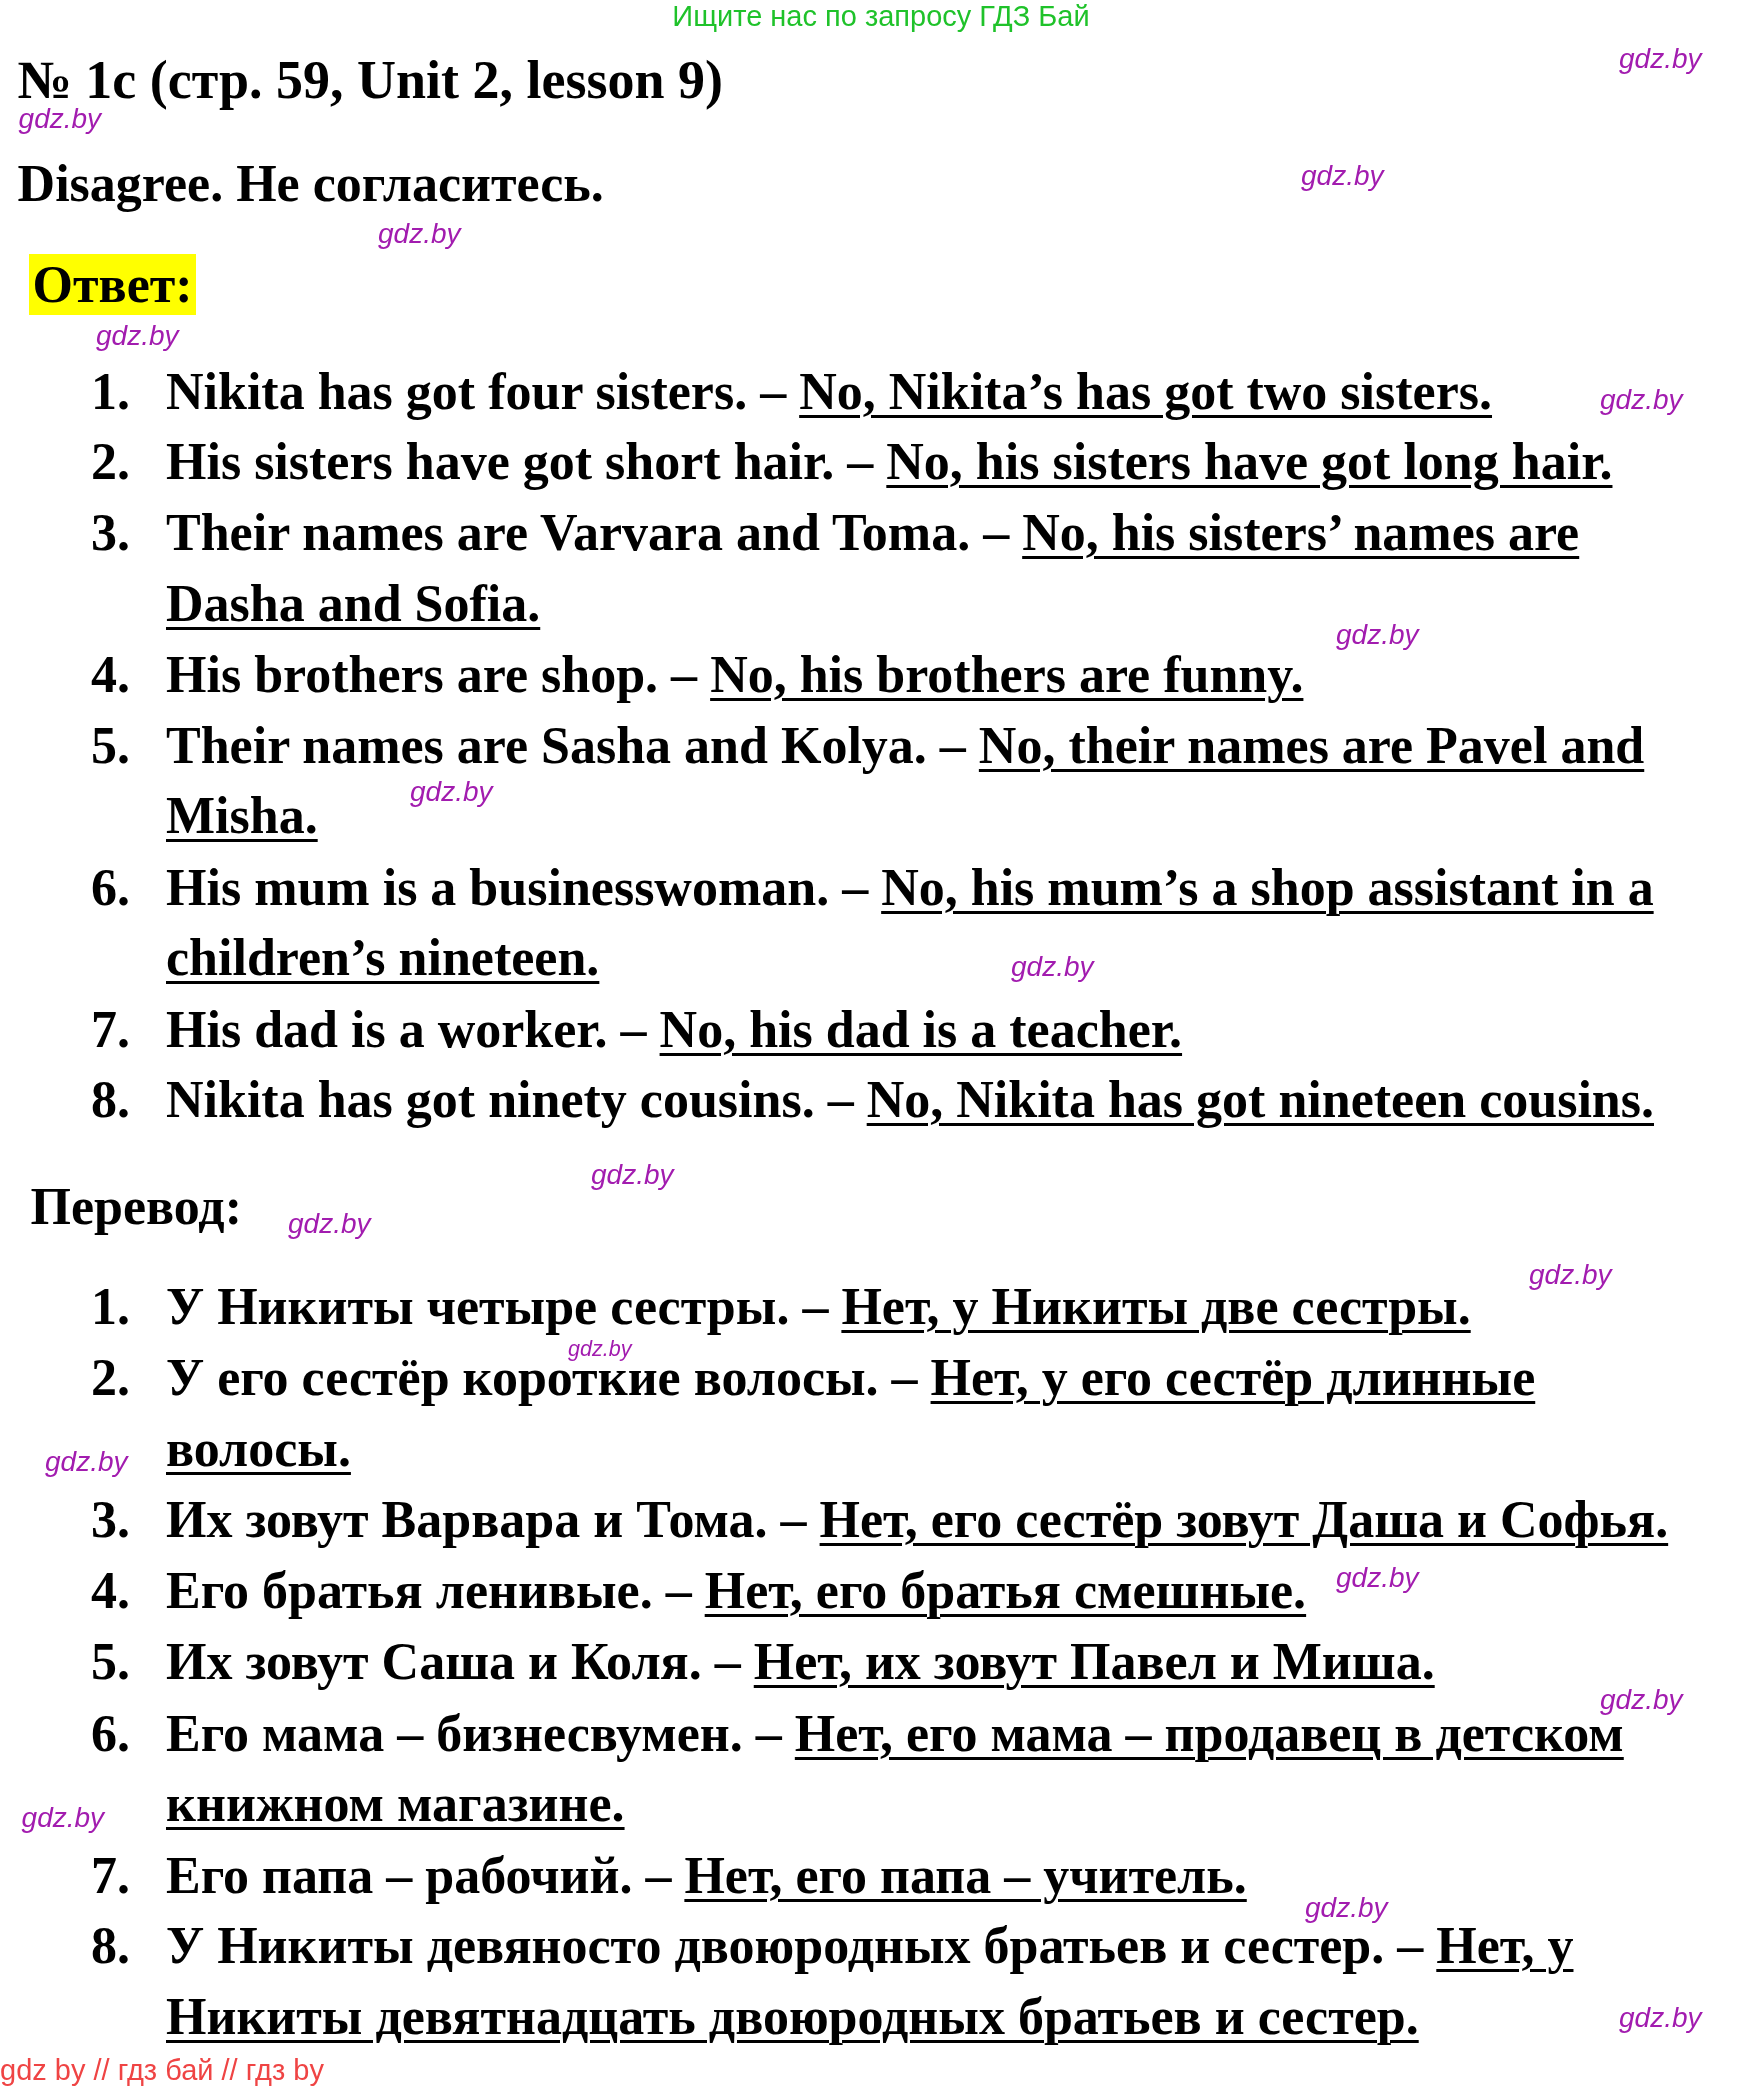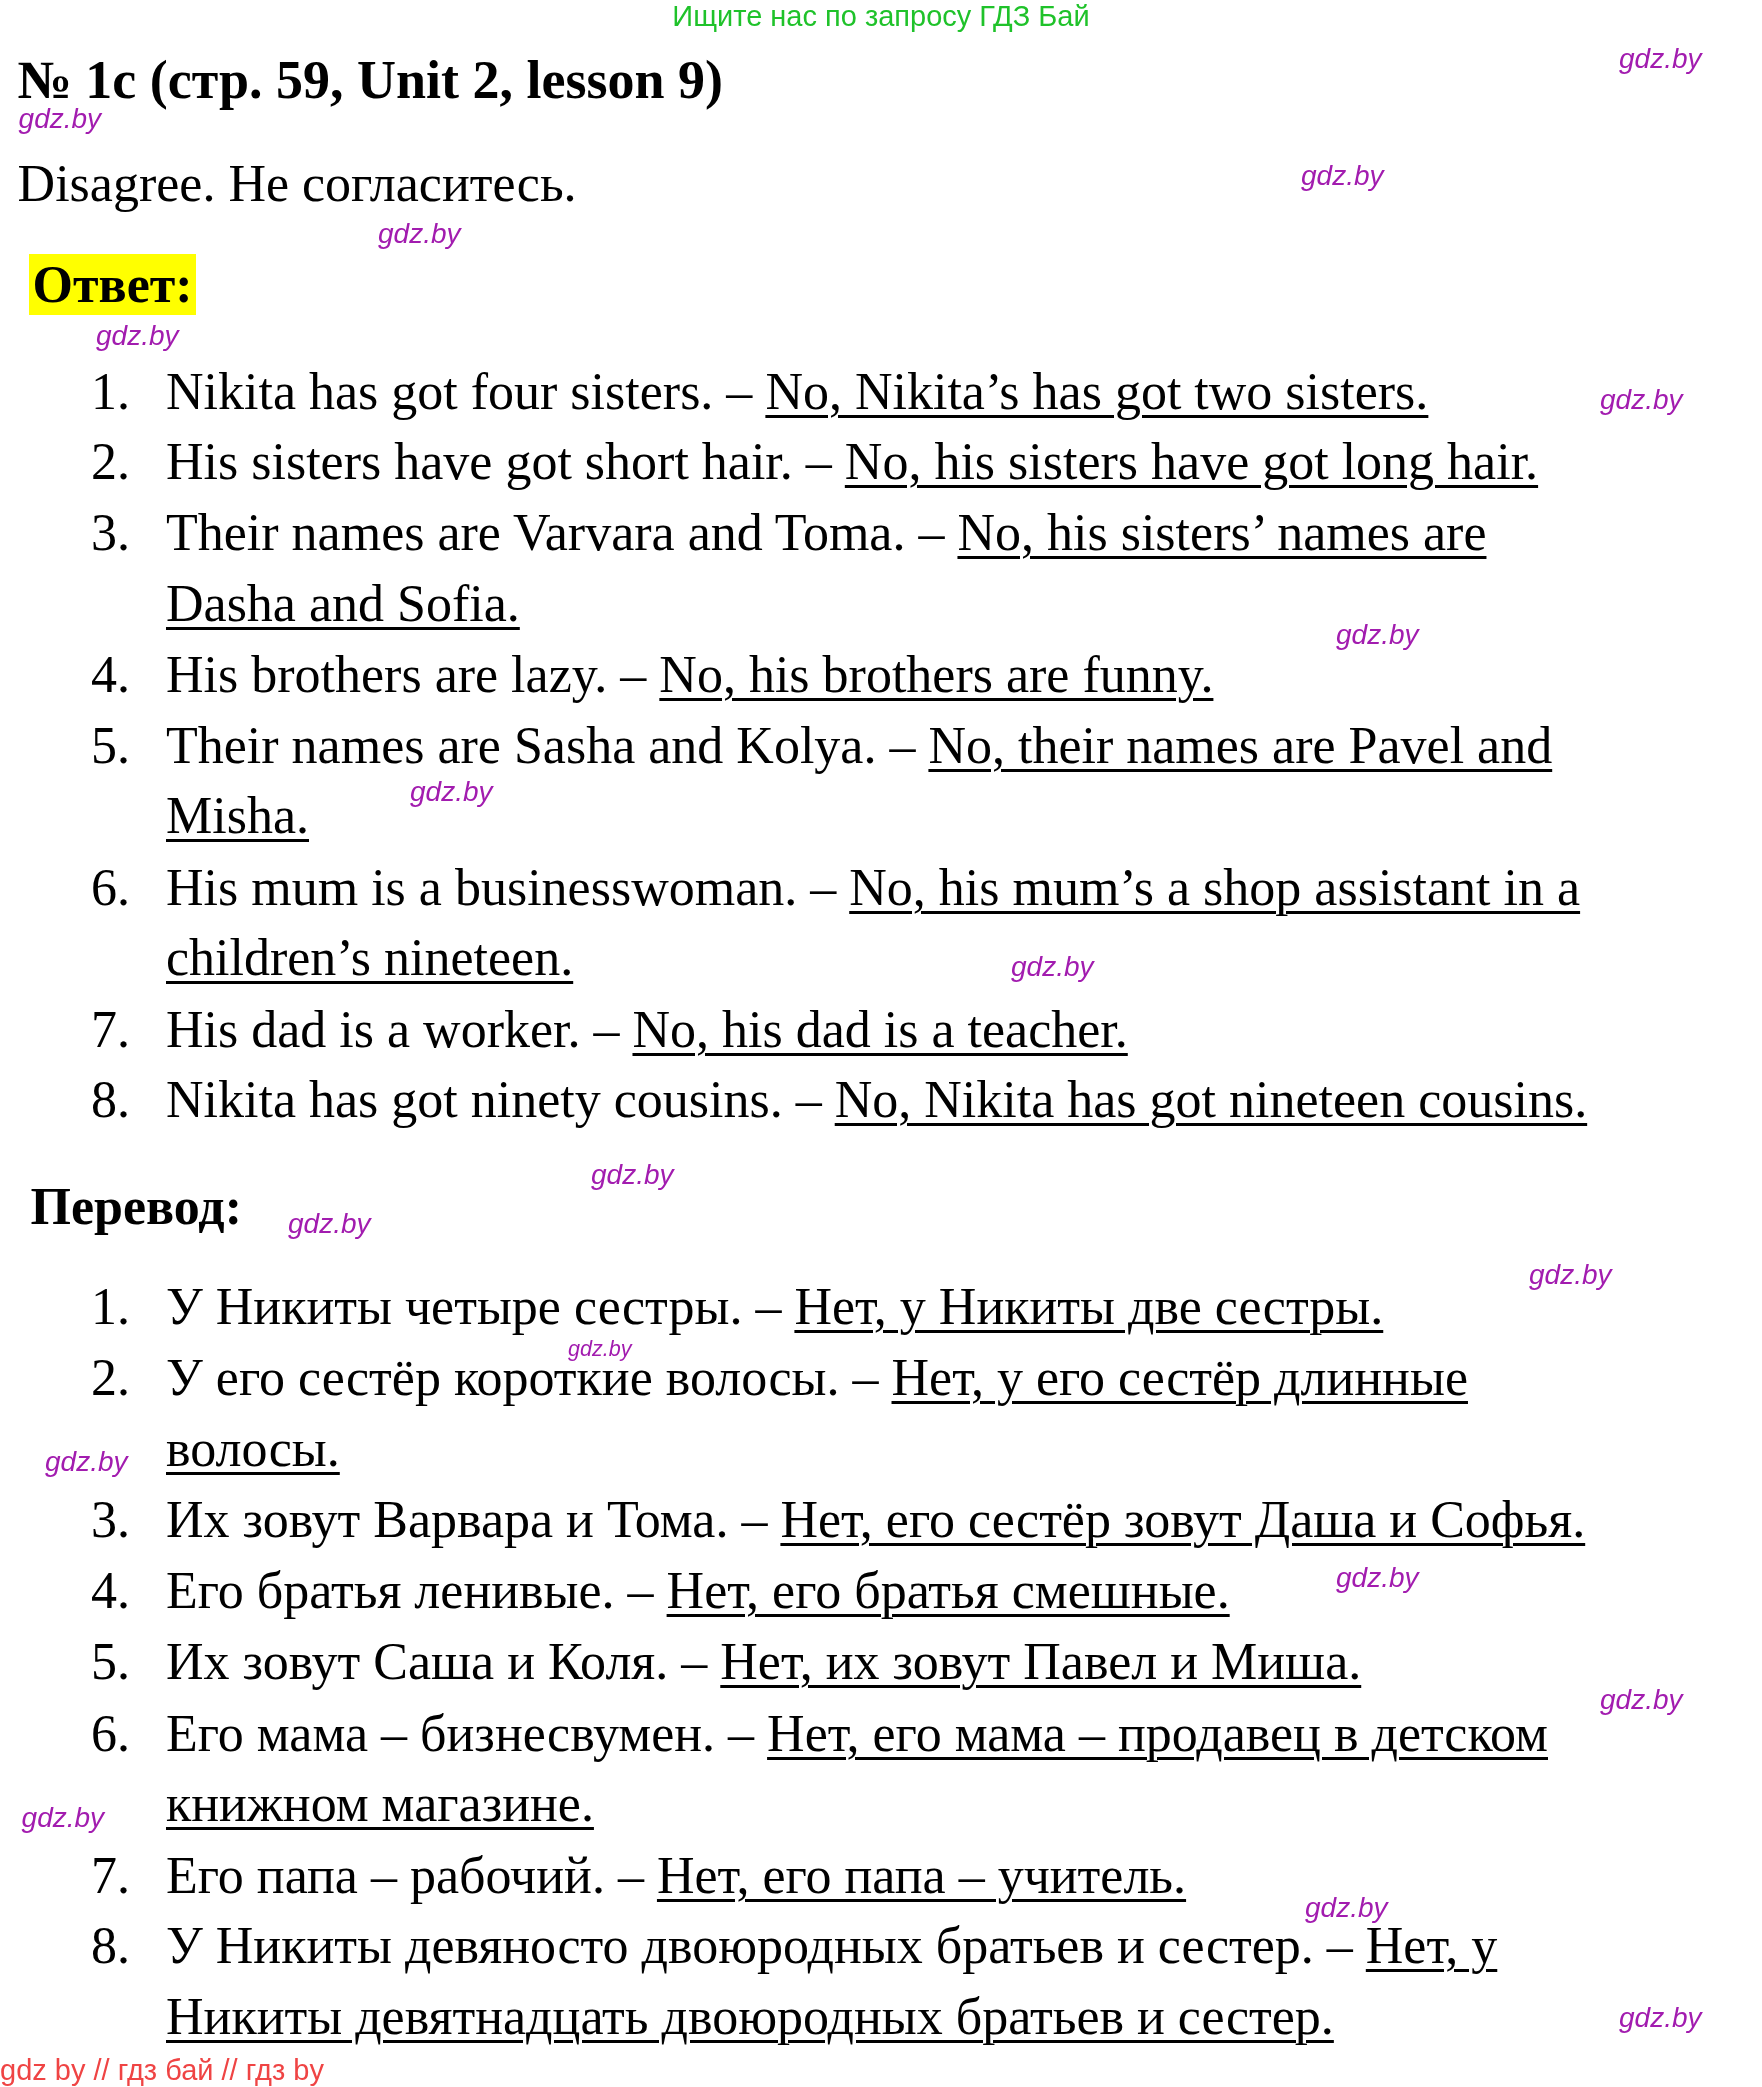--- a/index.html
+++ b/index.html
@@ -1,18 +1,18 @@
 <!DOCTYPE html>
 <html><head>
 <meta charset="utf-8">
 <style>
   html, body { margin: 0; padding: 0; background: #ffffff; }
   body { width: 1762px; height: 2088px; position: relative; overflow: hidden; }
   .abs { position: absolute; white-space: nowrap; }
-  .serif { font-family: "Liberation Serif", "DejaVu Serif", serif; color: #000; }
+  .serif { font-family: "Liberation Serif", "DejaVu Serif", serif; color: #000; font-weight: bold; }
   .sans { font-family: "Liberation Sans", "DejaVu Sans", sans-serif; }
   .top-banner { left: 0; width: 1762px; top: 0; text-align: center; font-size: 29px; line-height: 33px; color: #1fc22a; }
   .title { left: 17.6px; top: 49px; font-size: 54px; font-weight: bold; line-height: 63px; }
   .subtitle { left: 17.6px; top: 153px; font-size: 52px; line-height: 61px; }
   .section-head { font-size: 52px; font-weight: bold; line-height: 61px; margin-left: 13px; }
   .answer-head { left: 15.7px; top: 254px; background: #ffff00; padding: 0 3.9px; }
   .translation-head { left: 17.6px; top: 1176px; }
   .line { font-size: 52px; line-height: 65px; }
   .num { left: 91px; }
   .txt { left: 166px; }
@@ -34,21 +34,21 @@
 <div class="abs serif line txt" style="top:359px"><span>Nikita has got four sisters. – </span><span class="u">No, Nikita’s has got two sisters.</span></div>
 
 <div class="abs serif line num" style="top:429px">2.</div>
 <div class="abs serif line txt" style="top:429px"><span>His sisters have got short hair. – </span><span class="u">No, his sisters have got long hair.</span></div>
 
 <div class="abs serif line num" style="top:500px">3.</div>
 <div class="abs serif line txt" style="top:500px"><span>Their names are Varvara and Toma. – </span><span class="u">No, his sisters’ names are</span></div>
 <div class="abs serif line txt" style="top:571px"><span class="u">Dasha and Sofia.</span></div>
 
 <div class="abs serif line num" style="top:642px">4.</div>
-<div class="abs serif line txt" style="top:642px"><span>His brothers are lazy. – </span><span class="u">No, his brothers are funny.</span></div>
+<div class="abs serif line txt" style="top:642px"><span>His brothers are shop. – </span><span class="u">No, his brothers are funny.</span></div>
 
 <div class="abs serif line num" style="top:713px">5.</div>
 <div class="abs serif line txt" style="top:713px"><span>Their names are Sasha and Kolya. – </span><span class="u">No, their names are Pavel and</span></div>
 <div class="abs serif line txt" style="top:783px"><span class="u">Misha.</span></div>
 
 <div class="abs serif line num" style="top:855px">6.</div>
 <div class="abs serif line txt" style="top:855px"><span>His mum is a businesswoman. – </span><span class="u">No, his mum’s a shop assistant in a</span></div>
 <div class="abs serif line txt" style="top:925px"><span class="u">children’s nineteen.</span></div>
 
 <div class="abs serif line num" style="top:997px">7.</div>

